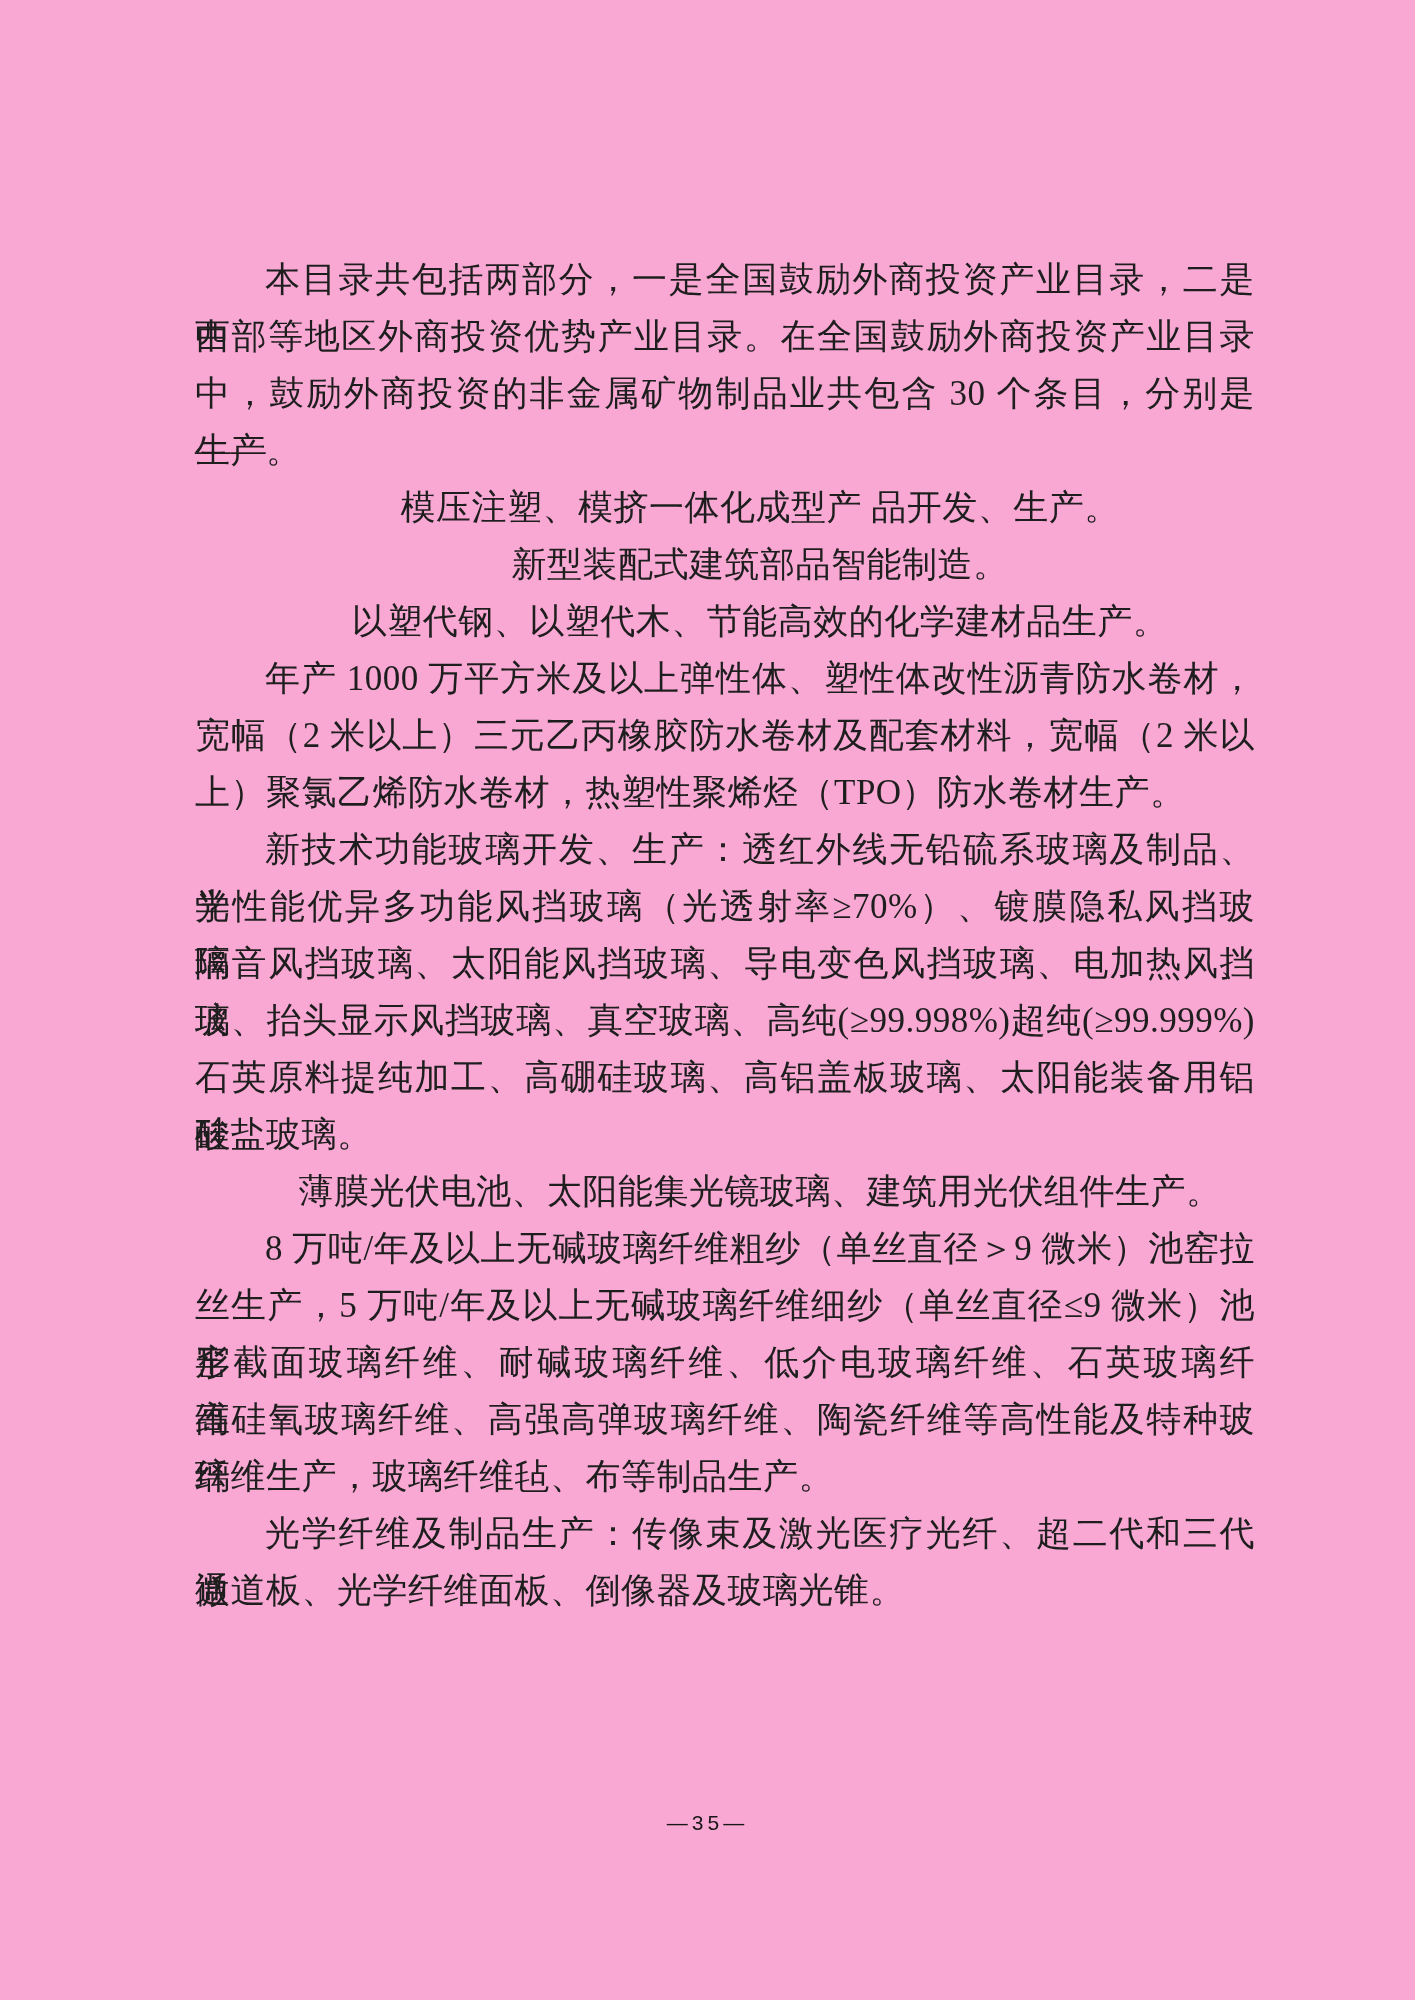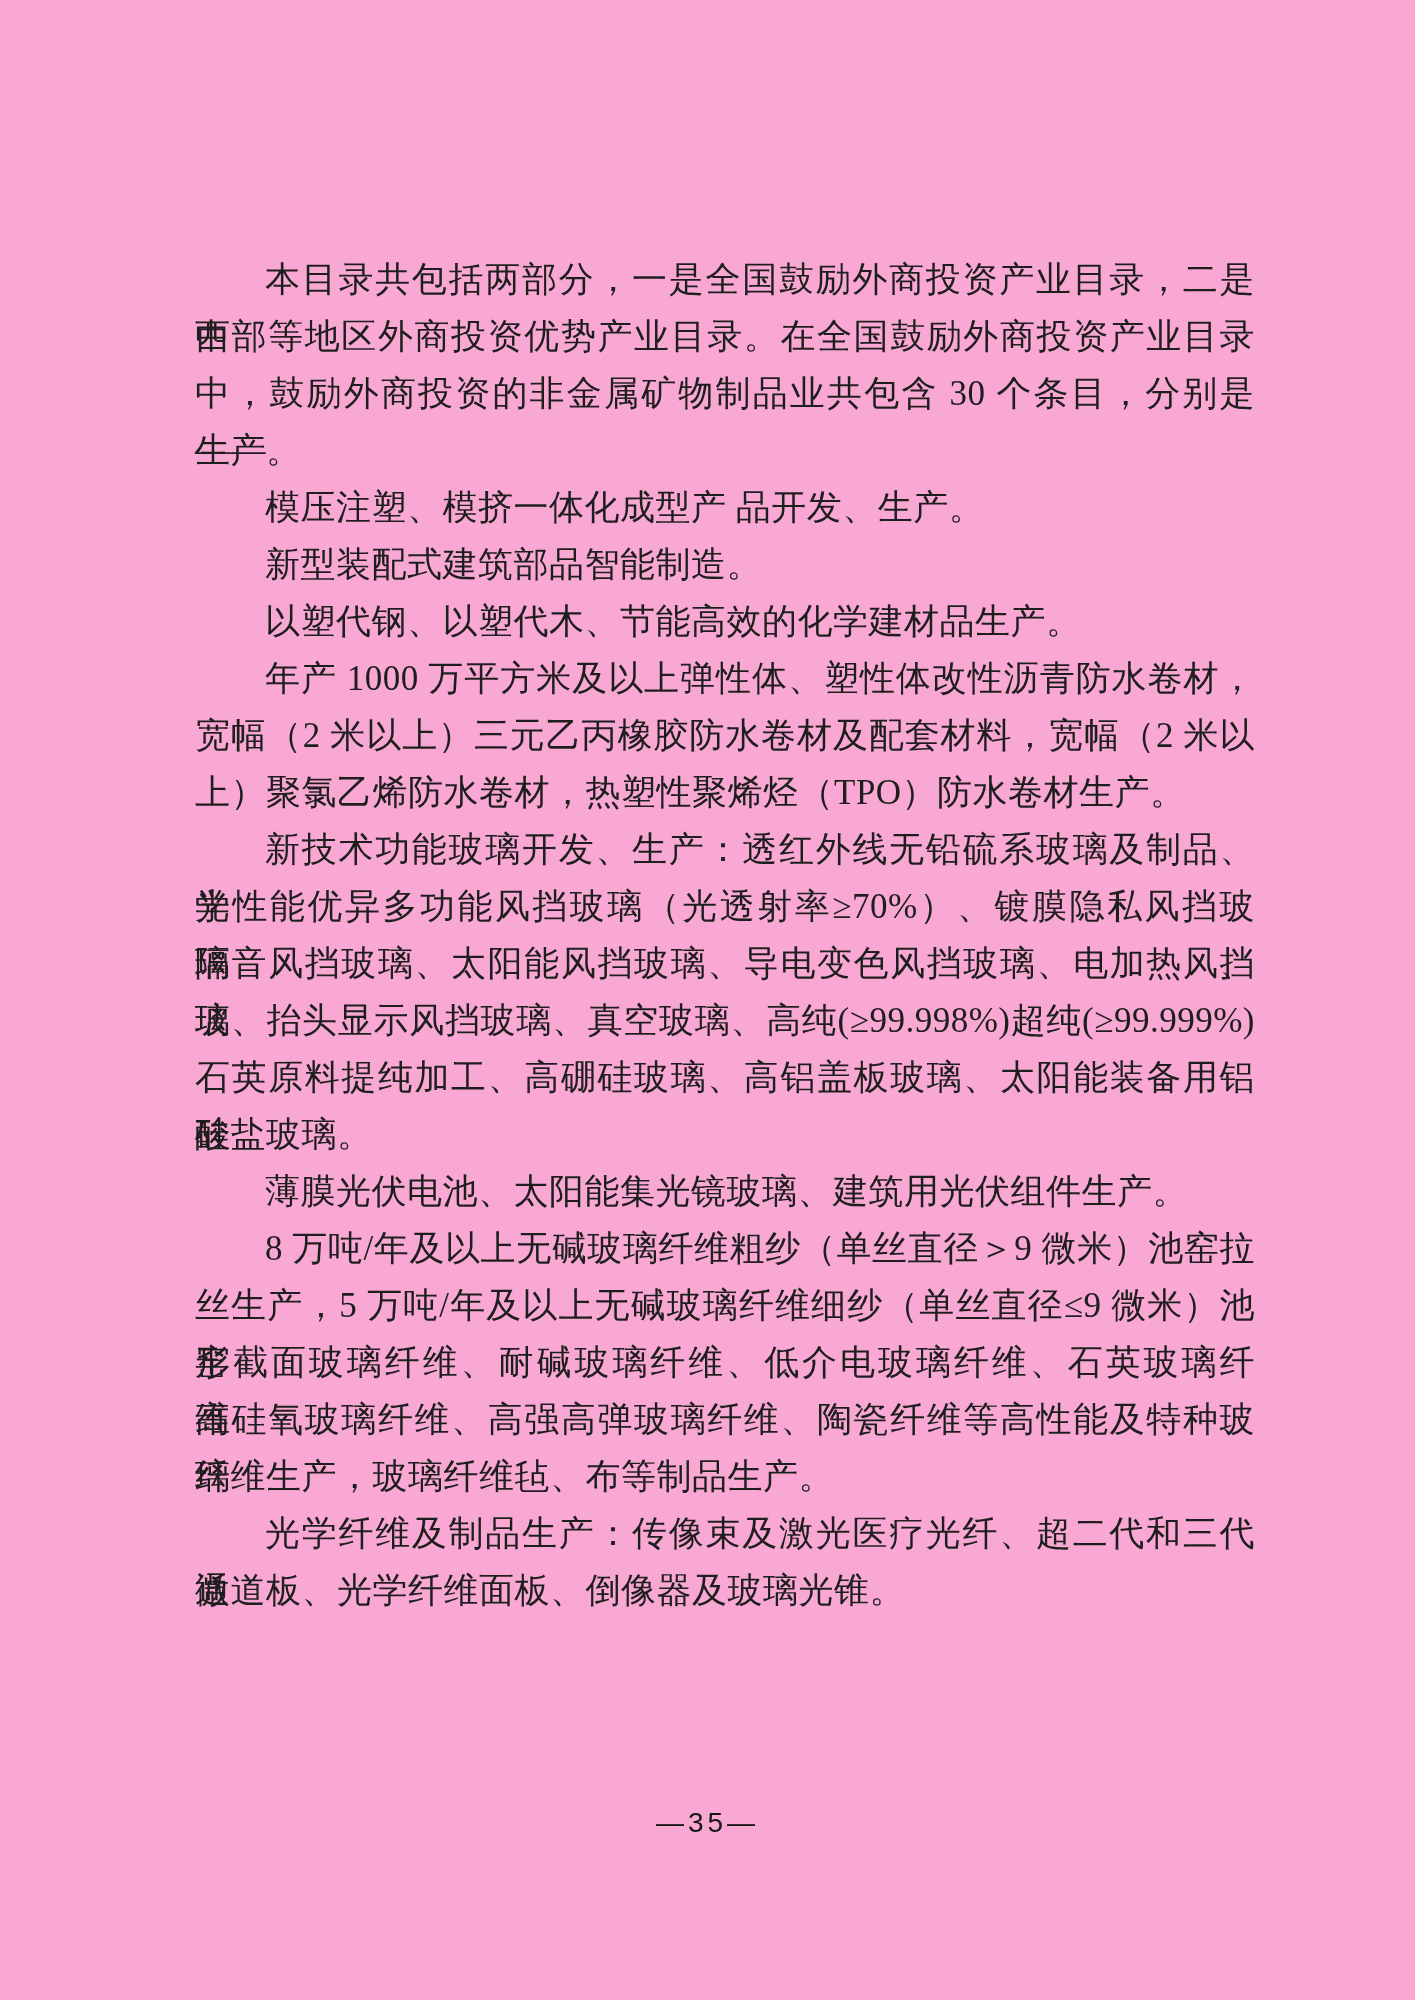--- a/index.html
+++ b/index.html
@@ -26,33 +26,34 @@
     display: block;
     height: 57px;
     line-height: 57px;
     font-size: 35px;
     letter-spacing: 0.5px;
     text-align: left;
     white-space: pre-wrap;
   }
   .ln.indent {
     text-indent: 2em;
+    text-align: center;
   }
   .ln.just {
     text-align: justify;
     text-align-last: justify;
   }
   .page-number {
     position: absolute;
     top: 1803px;
     left: 0;
     width: 1415px;
     text-align: center;
     font-family: "Liberation Sans", "DejaVu Sans", sans-serif;
-    font-size: 28px;
+    font-size: 21px;
     line-height: 40px;
     letter-spacing: 4px;
     color: #161616;
   }
 </style>
 </head>
 <body>
 
 <div class="page">
   <div class="text-block">

